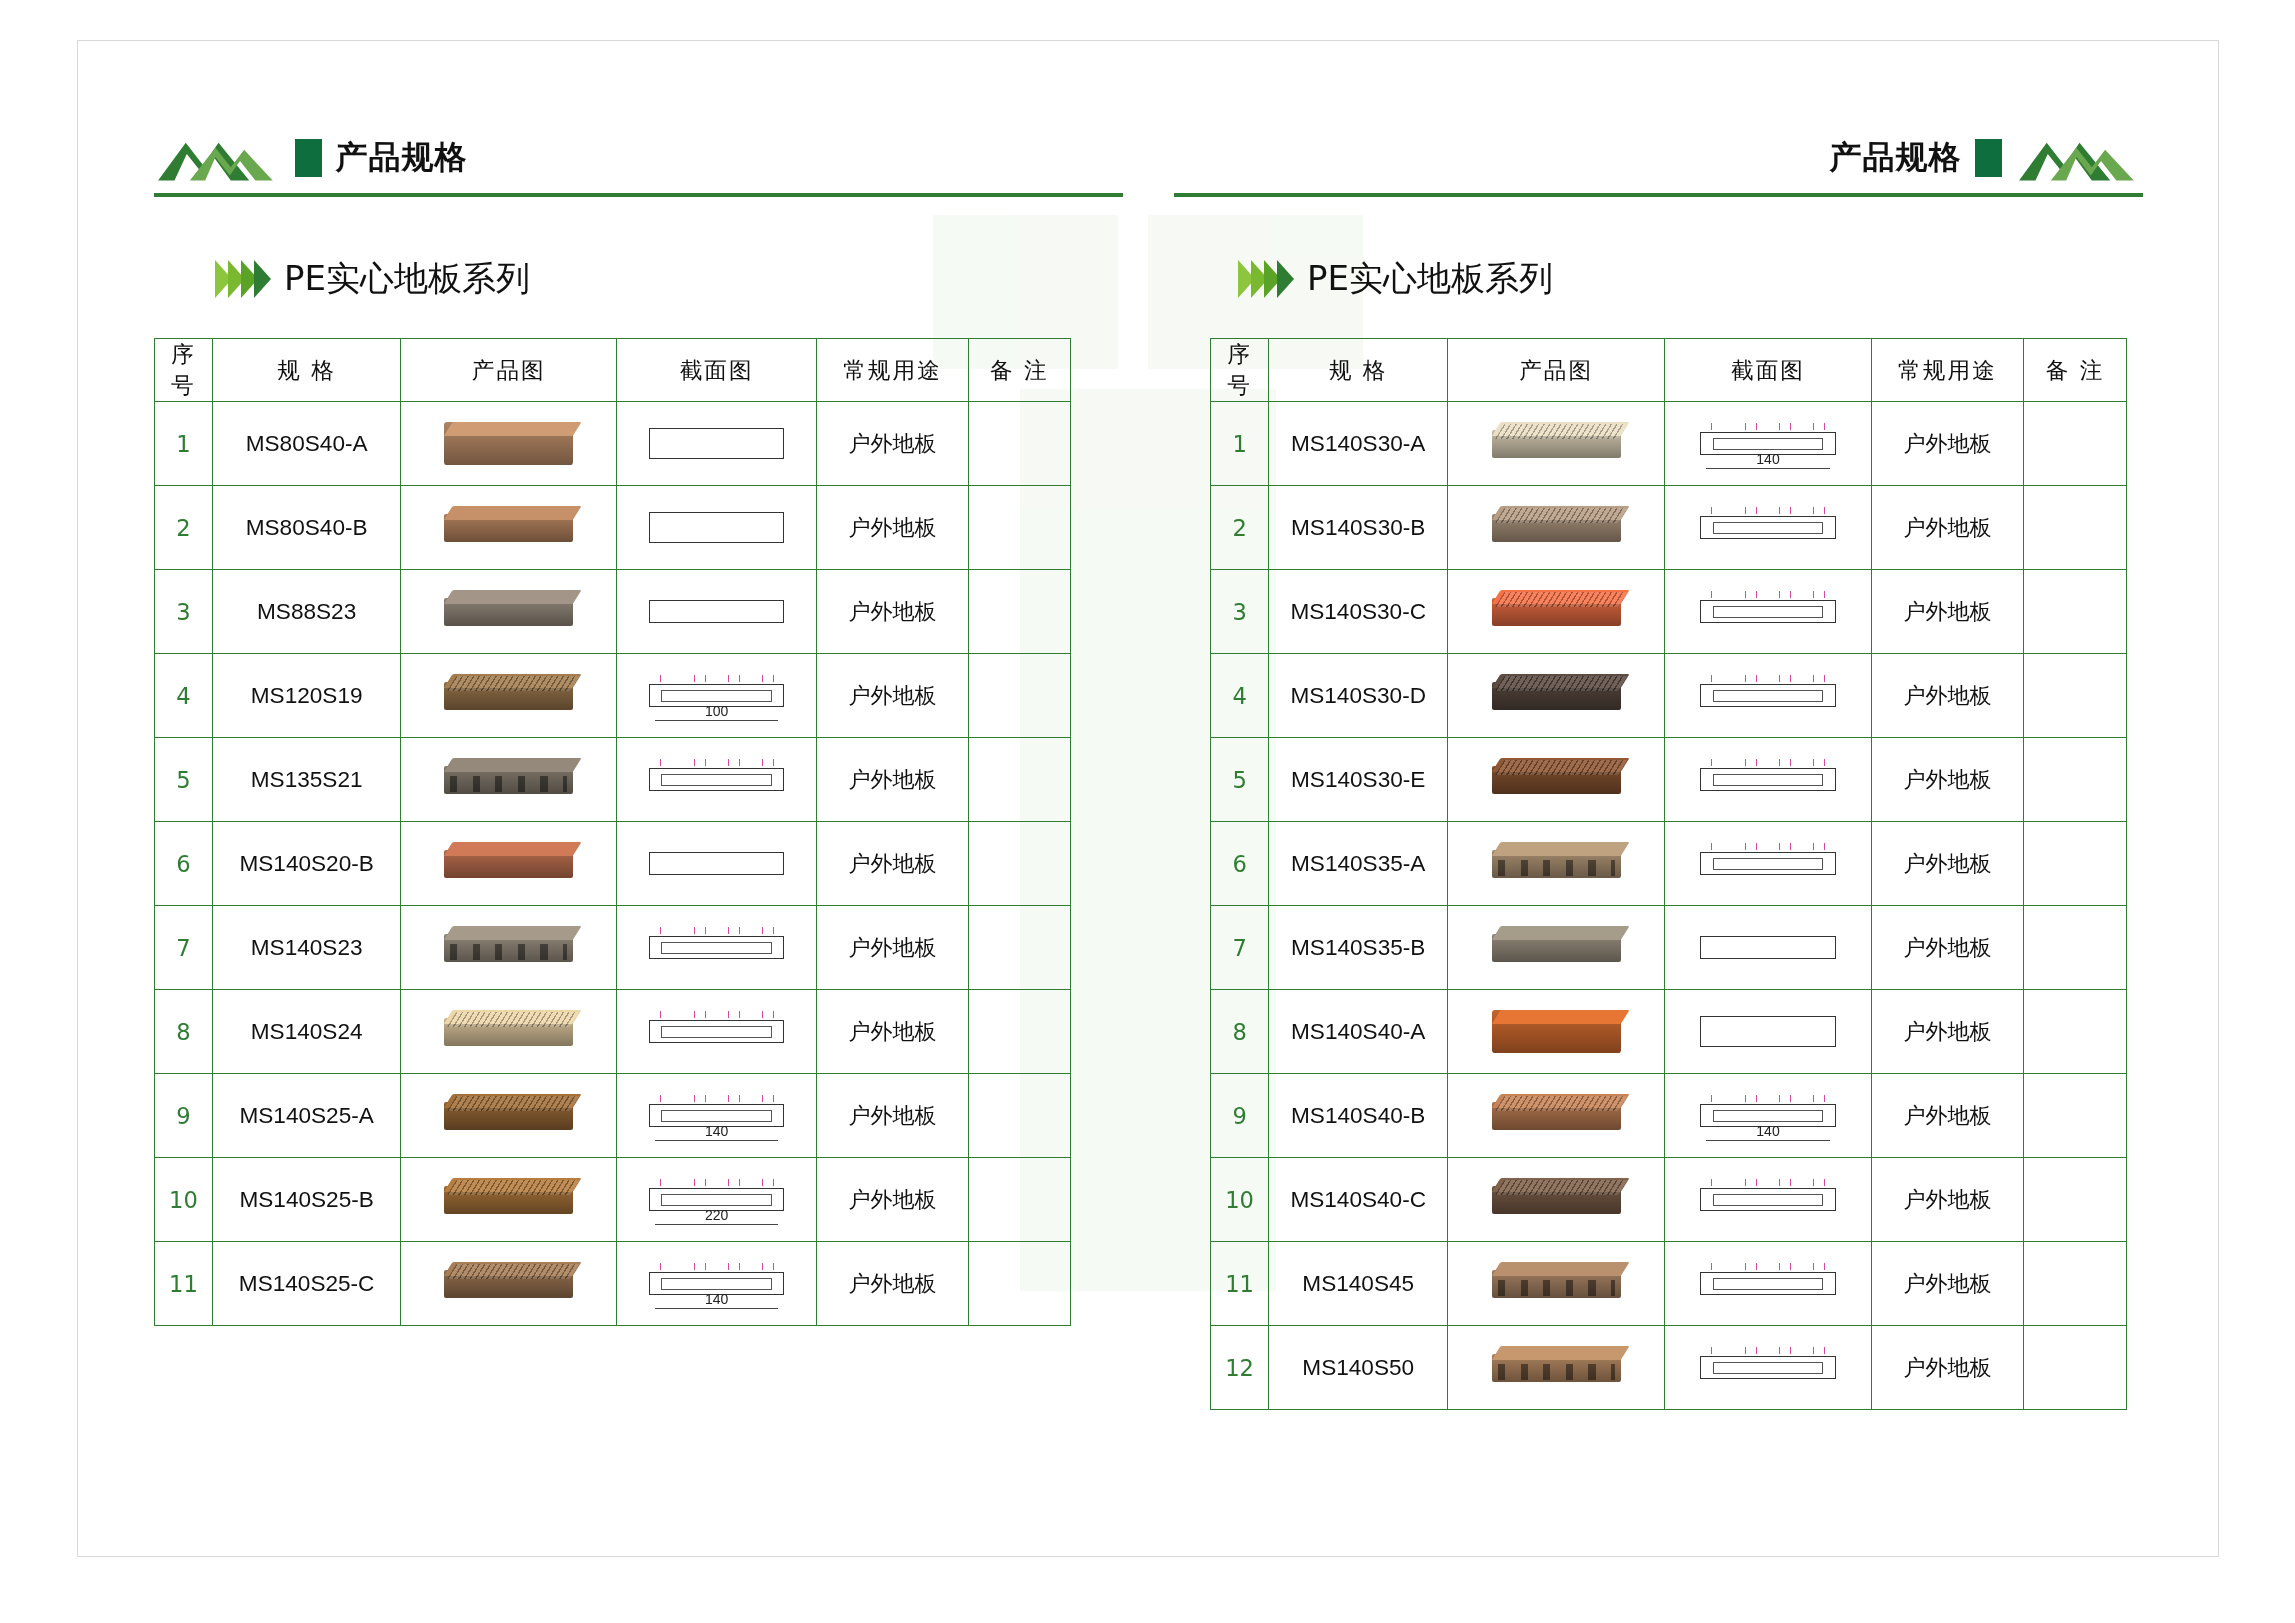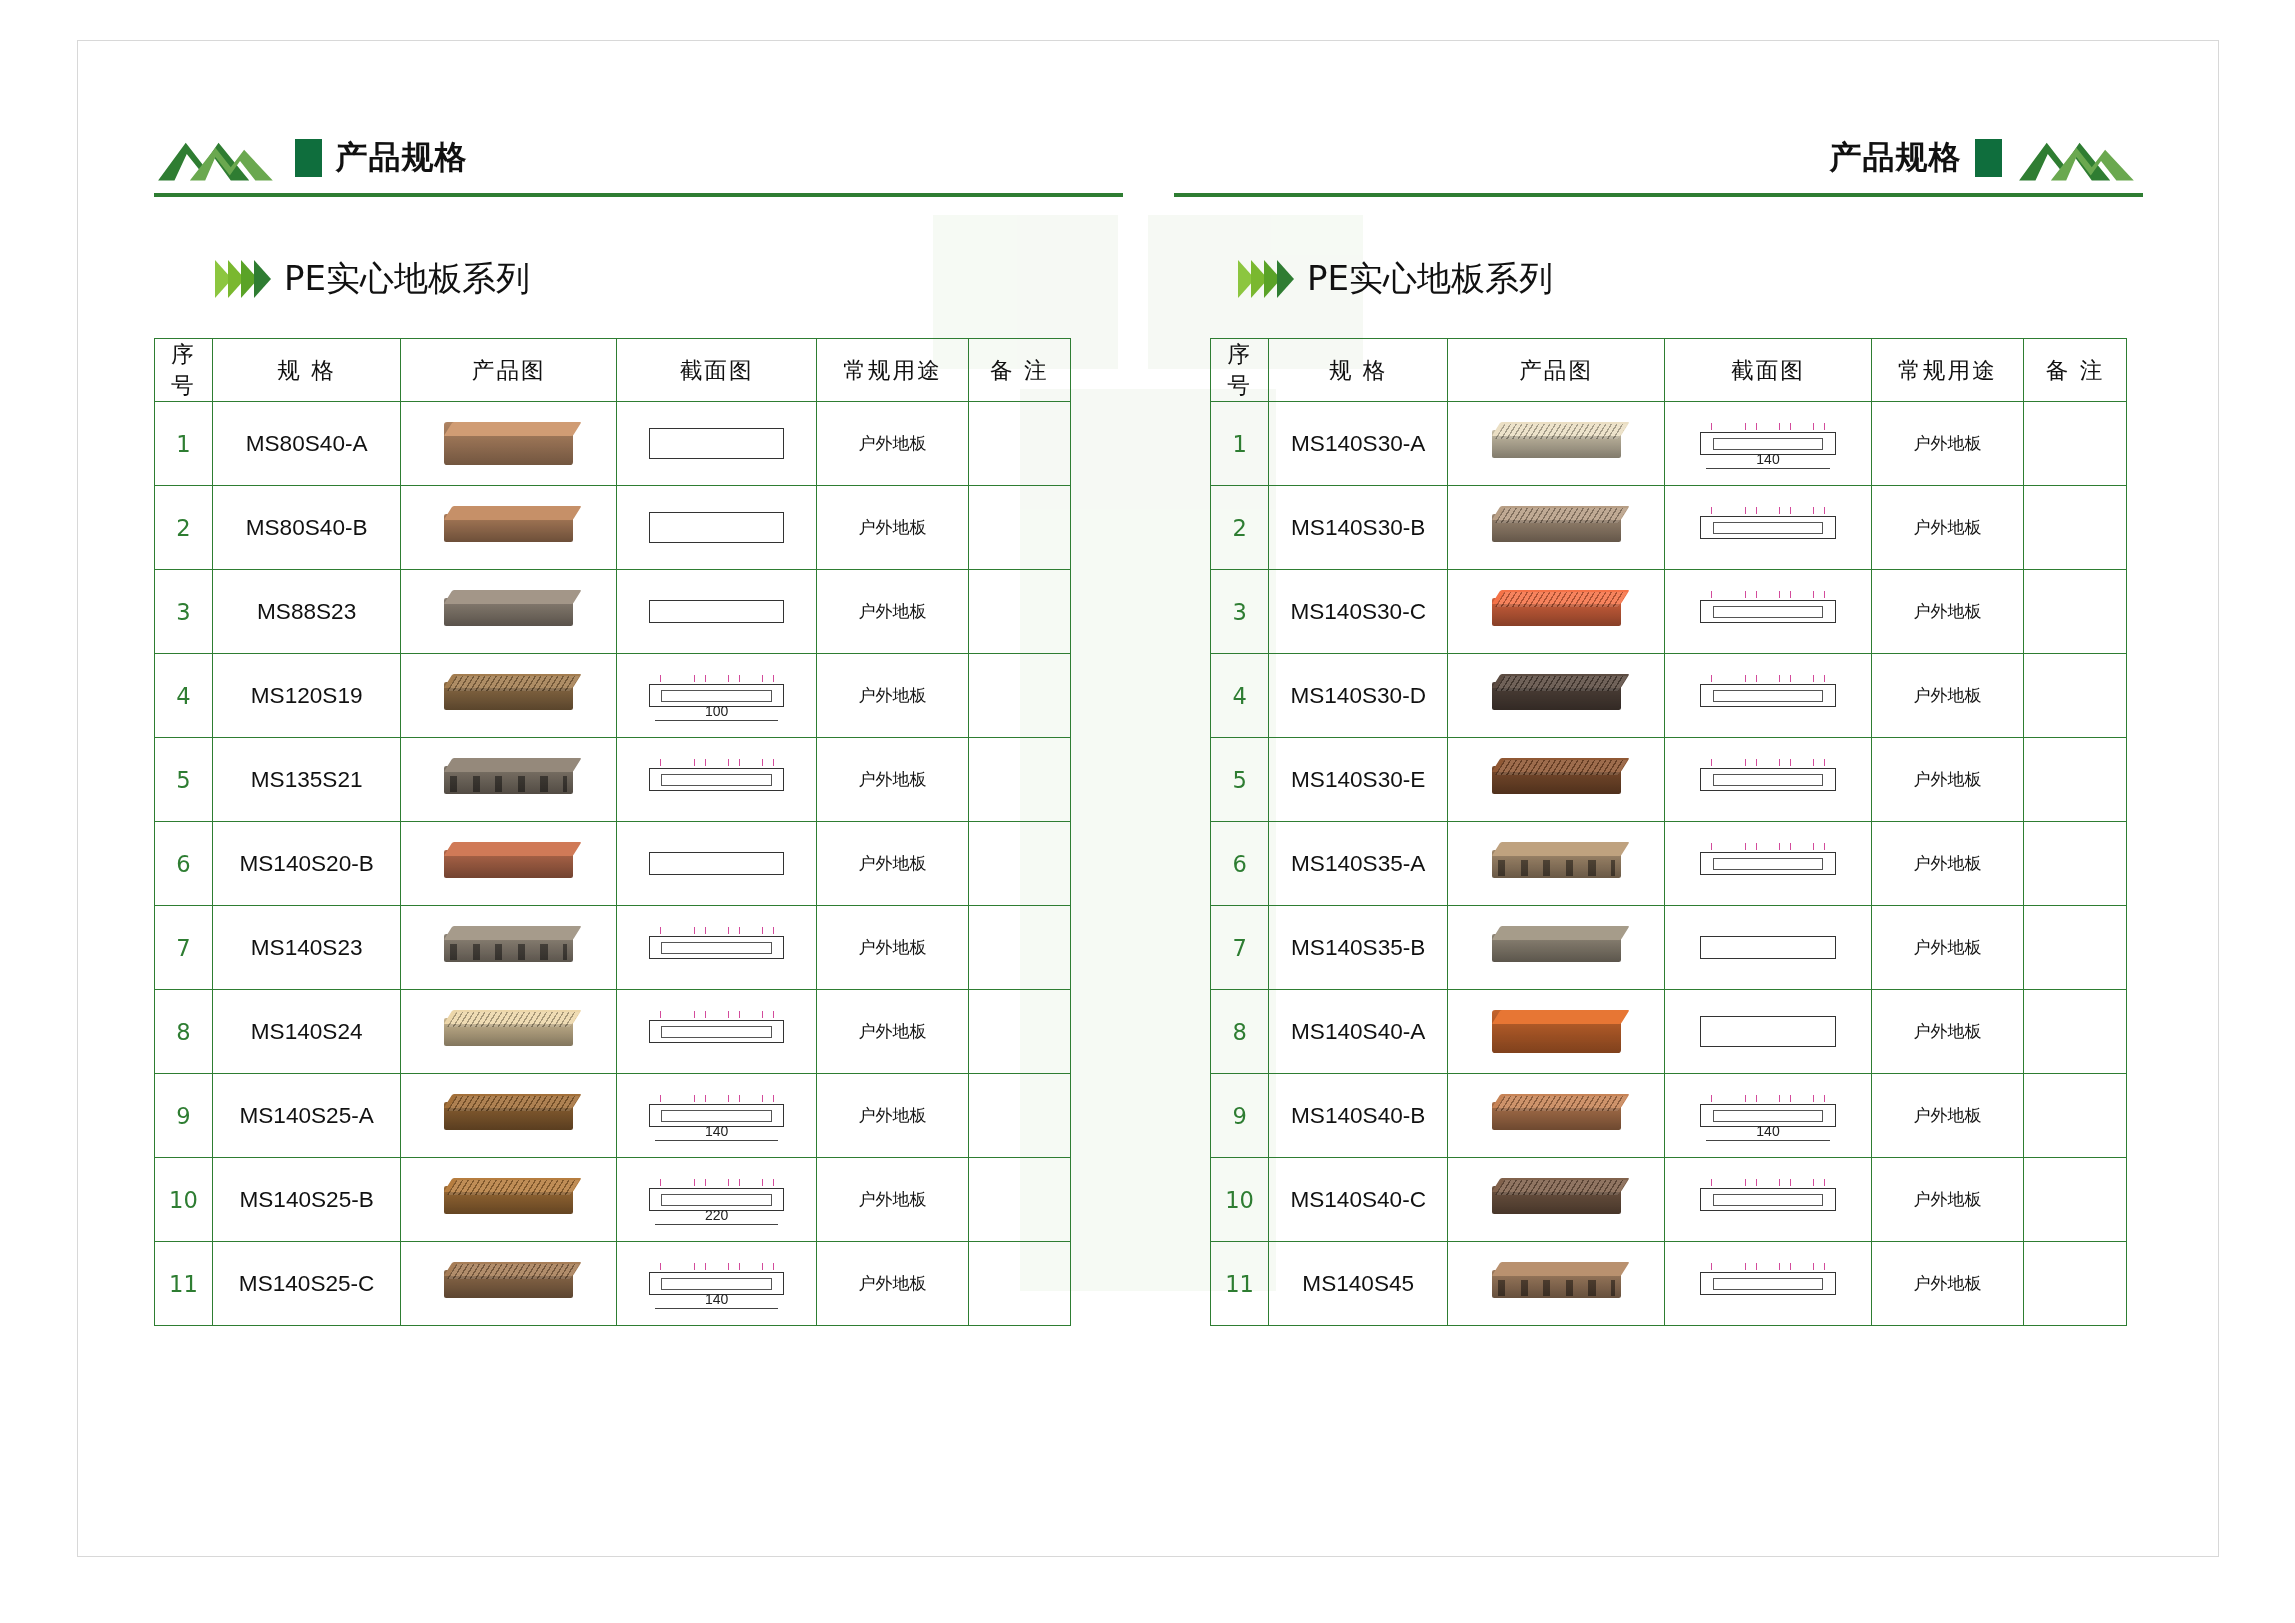--- a/index.html
+++ b/index.html
@@ -133,21 +133,21 @@
     font-weight: normal;
     letter-spacing: 2.1px;
   }
   table.spec td {
     height: 84px;
   }
   .c-idx { width: 55px; font-size: 22.6px; color: #2e7d32; font-family: "DejaVu Sans", sans-serif; margin-left: 34px; }
   .c-spec { width: 179px; font-size: 22.6px; color: #111; font-family: "Liberation Sans", sans-serif; border-radius: 26px; }
   .c-prod { width: 205px; }
   .c-sect { width: 190px; }
-  .c-use  { width: 144px; font-size: 17px; color: #111; font-family: "DejaVu Sans", sans-serif; }
+  .c-use  { width: 144px; font-size: 22px; color: #111; font-family: "DejaVu Sans", sans-serif; }
   .c-note { width: 97px; }
 
   
   .tbl-right .c-idx { width: 55px; }
   .tbl-right .c-spec { width: 169px; }
   .tbl-right .c-prod { width: 205px; }
   .tbl-right .c-sect { width: 195px; }
   .tbl-right .c-use { width: 144px; }
   .tbl-right .c-note { width: 97px; }
 
@@ -752,18 +752,38 @@
             <td class="c-sect">
               <div class="sect-img">
                 <div class="sect-box"></div>
                 <div class="sect-inner"></div>
                 <div class="ticks"></div>
               </div>
             </td>
             <td class="c-use">户外地板</td>
             <td class="c-note"></td>
           </tr>
+          <tr>
+            <td class="c-idx">12</td>
+            <td class="c-spec">MS140S50</td>
+            <td class="c-prod">
+              <div class="prod-img">
+                <div class="board" style="background: linear-gradient(rgb(169, 128, 92) 0%, rgba(0, 0, 0, 0.35) 100%), rgb(169, 128, 92);"></div>
+                <div class="board top" style="background: rgb(169, 128, 92); filter: brightness(1.18);"></div>
+                <div class="holes"></div>
+              </div>
+            </td>
+            <td class="c-sect">
+              <div class="sect-img">
+                <div class="sect-box"></div>
+                <div class="sect-inner"></div>
+                <div class="ticks"></div>
+              </div>
+            </td>
+            <td class="c-use">户外地板</td>
+            <td class="c-note"></td>
+          </tr>
         </tbody>
     </table>
   </div>
 
 </div>
 
 
 </body></html>

